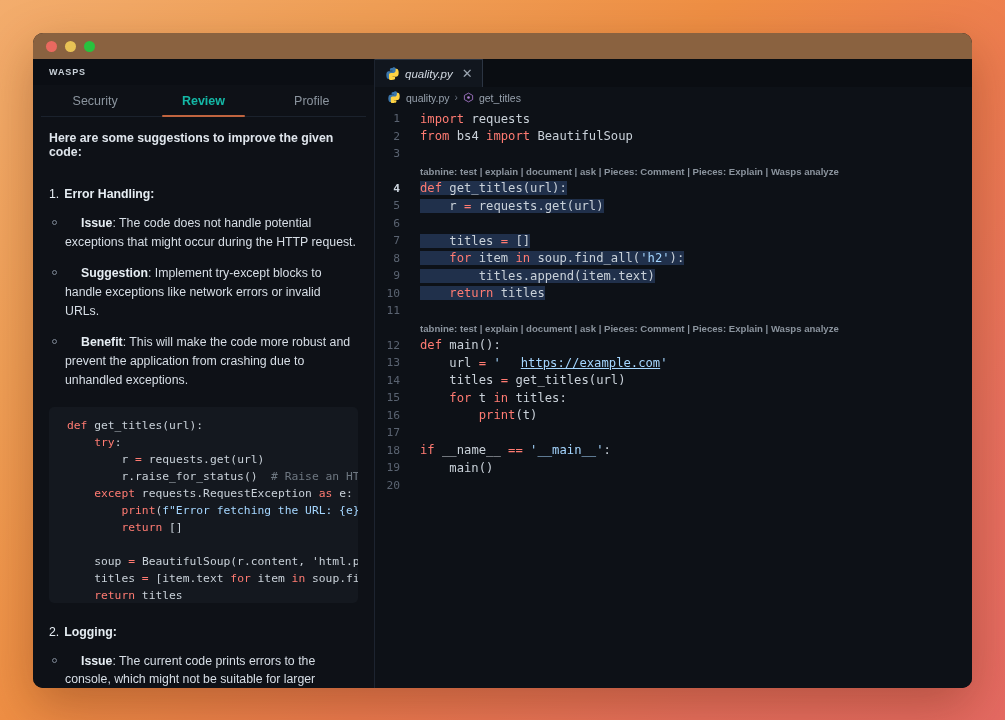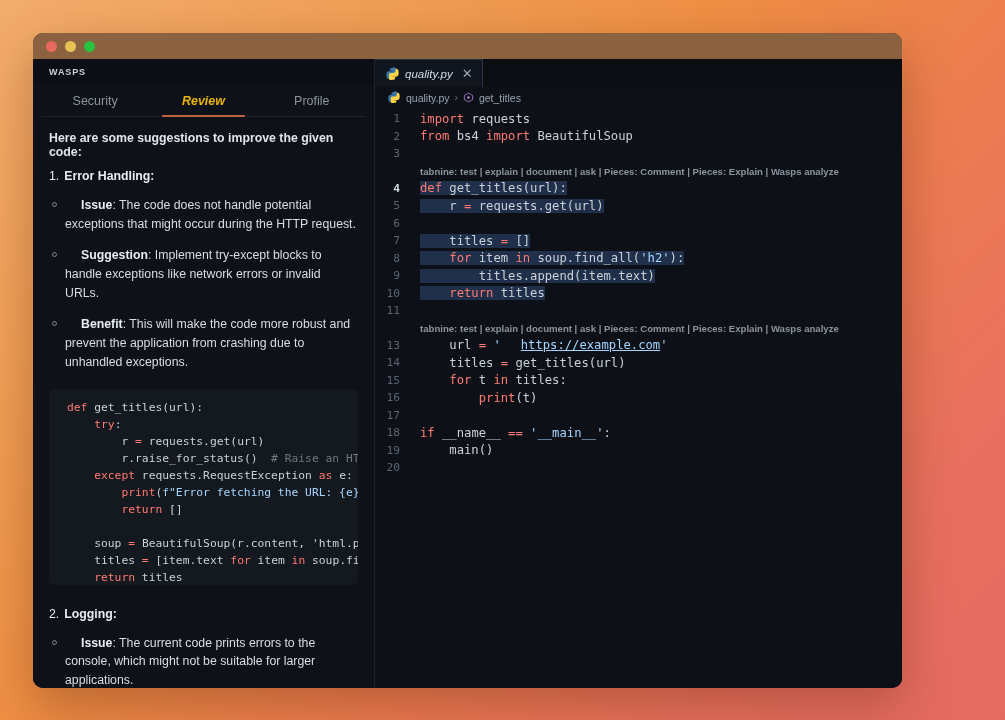--- a/index.html
+++ b/index.html
@@ -20,21 +20,21 @@
         #ed7c50 62%,
         #e8705f 82%,
         #e56a62 100%);
   }
 
   
   #app-window {
     position: absolute;
     left: 33px;
     top: 33px;
-    width: 869px;
+    width: 939px;
     height: 655px;
     border-radius: 10px;
     overflow: hidden;
     box-shadow: 0 18px 50px rgba(90,35,10,.35);
     display: flex;
     flex-direction: column;
     background: #0d1117;
   }
 
   
@@ -96,21 +96,21 @@
   .tab {
     flex: 1 1 0;
     display: flex;
     align-items: center;
     justify-content: center;
     font-size: 12.5px;
     color: #8b949e;
     position: relative;
     cursor: pointer;
   }
-  .tab.active { color: #eab308; font-weight: bold; font-style: italic; }
+  .tab.active { color: #14b8a6; font-weight: bold; }
   .tab.active::after {
     content: "";
     position: absolute;
     left: 12%;
     right: 12%;
     bottom: -1px;
     height: 2px;
     background: #c0643f;
     border-radius: 2px;
   }
@@ -119,21 +119,21 @@
     flex: 1 1 auto;
     overflow: hidden;
     padding: 14px 16px 10px 16px;
     min-height: 0;
   }
 
   #intro-line {
     font-size: 12.3px;
     color: #dfe5ec;
     font-weight: bold;
-    margin-bottom: 10px;
+    margin-bottom: 28px;
   }
 
   .section-heading {
     font-size: 12.3px;
     color: #e6edf3;
     margin: 0 0 13px 0;
     display: flex;
     gap: 5px;
   }
   .section-num { color: #e6edf3; }
@@ -468,20 +468,24 @@
           </div>
           <div class="row">
             <span class="ln">11</span>
             <span class="code"></span>
           </div>
           <div class="codelens">
             <span class="ln">0</span>
             <span class="codelens-text">tabnine: test | explain | document | ask | Pieces: Comment | Pieces: Explain | Wasps analyze</span>
           </div>
           <div class="row">
+            <span class="ln">12</span>
+            <span class="code"><span class="selbg"><span class="t-kw">def</span> <span class="t-plain">main</span>():</span></span>
+          </div>
+          <div class="row">
             <span class="ln">13</span>
             <span class="code"><span class="selbg">    <span class="t-plain">url</span> <span class="t-op">=</span> <span class="t-str">'</span><span class="t-link">https://example.com</span><span class="t-str">'</span></span></span>
           </div>
           <div class="row">
             <span class="ln">14</span>
             <span class="code"><span class="selbg">    <span class="t-plain">titles</span> <span class="t-op">=</span> <span class="t-plain">get_titles</span>(<span class="t-plain">url</span>)</span></span>
           </div>
           <div class="row">
             <span class="ln">15</span>
             <span class="code"><span class="selbg">    <span class="t-kw">for</span> <span class="t-plain">t</span> <span class="t-kw">in</span> <span class="t-plain">titles</span>:</span></span>

